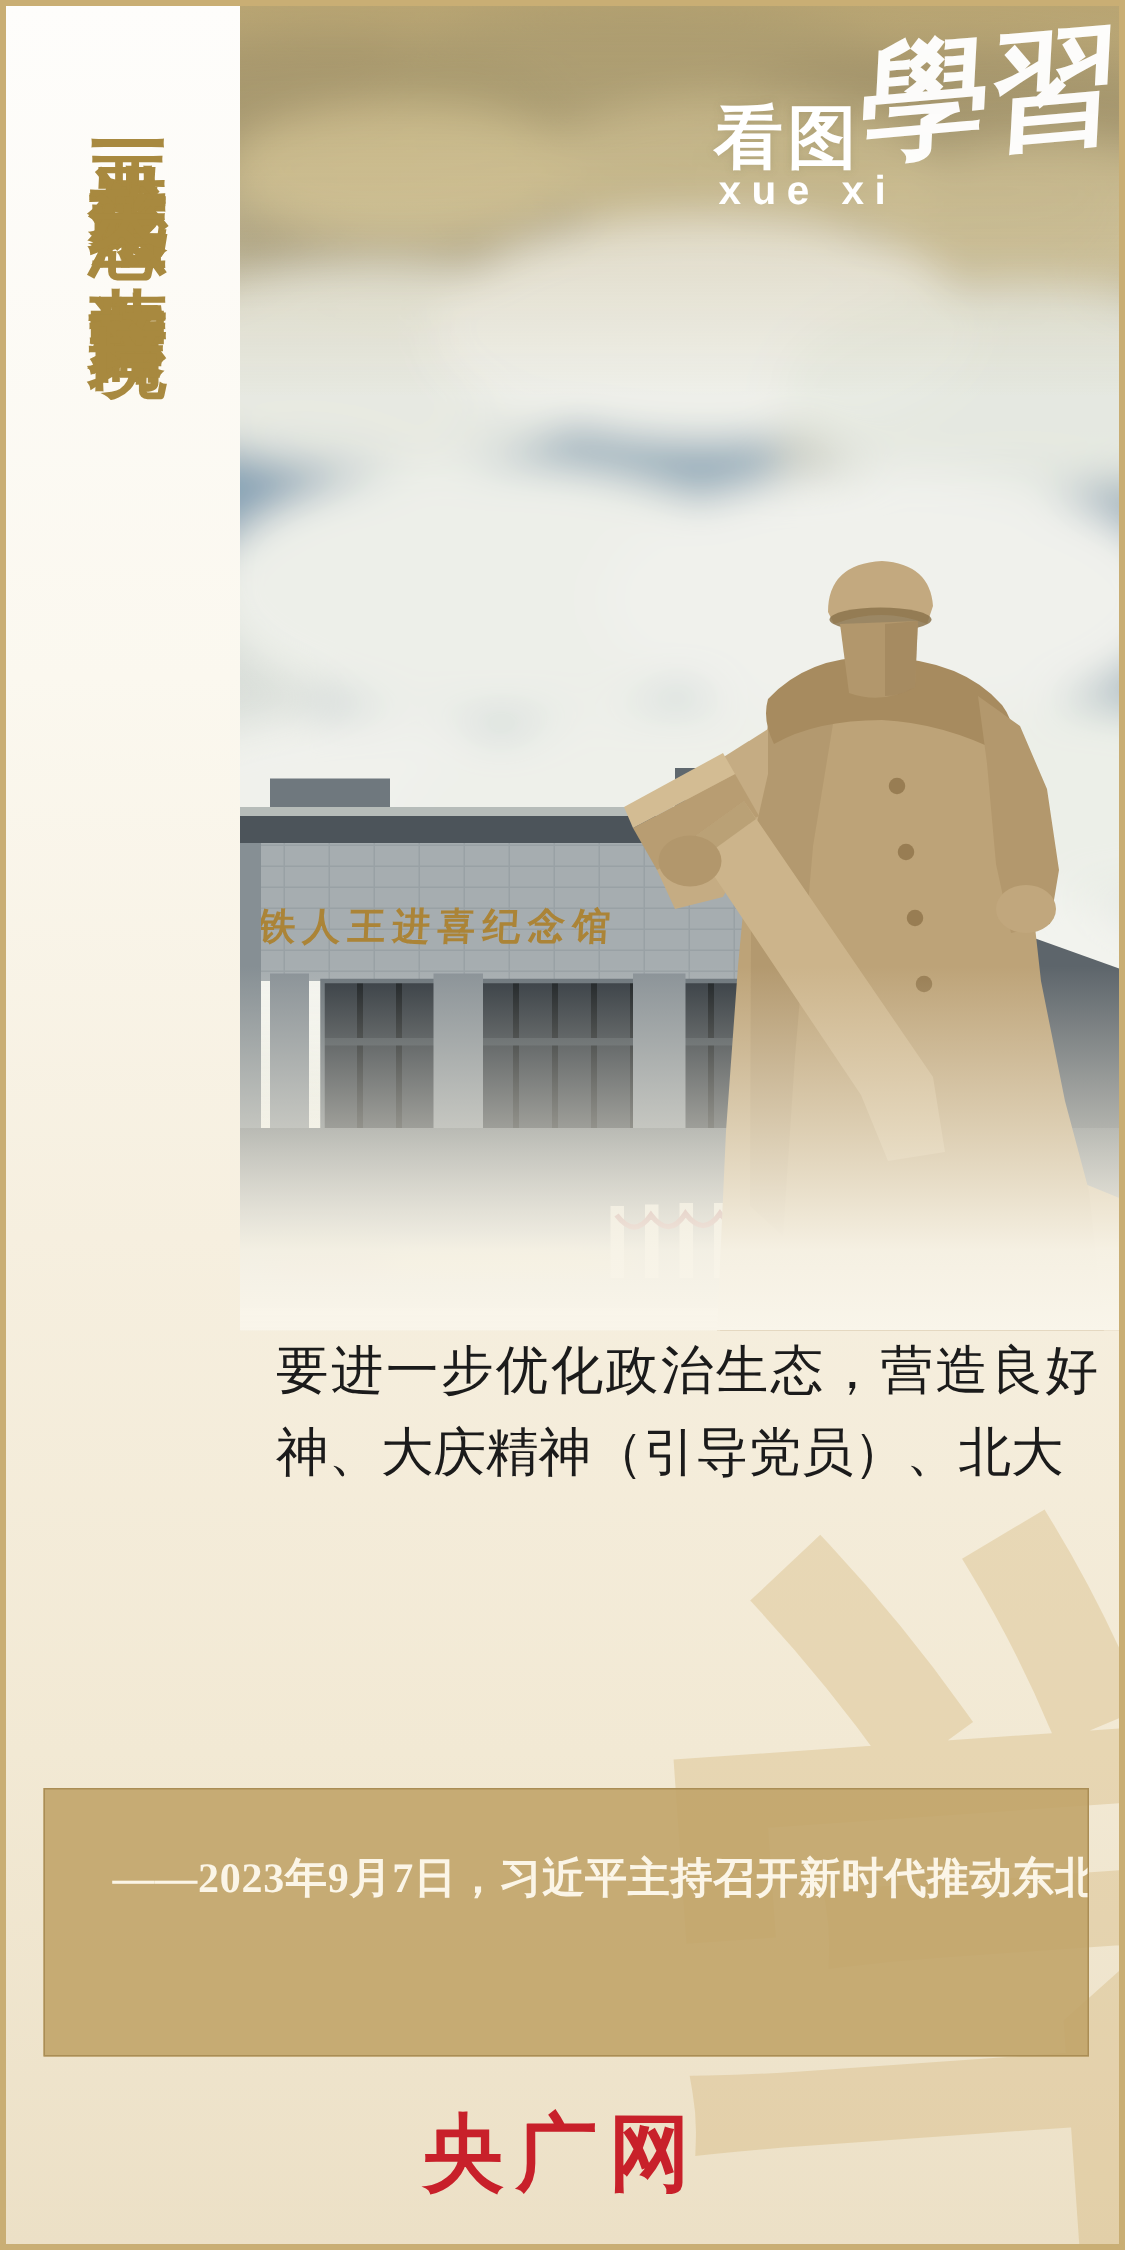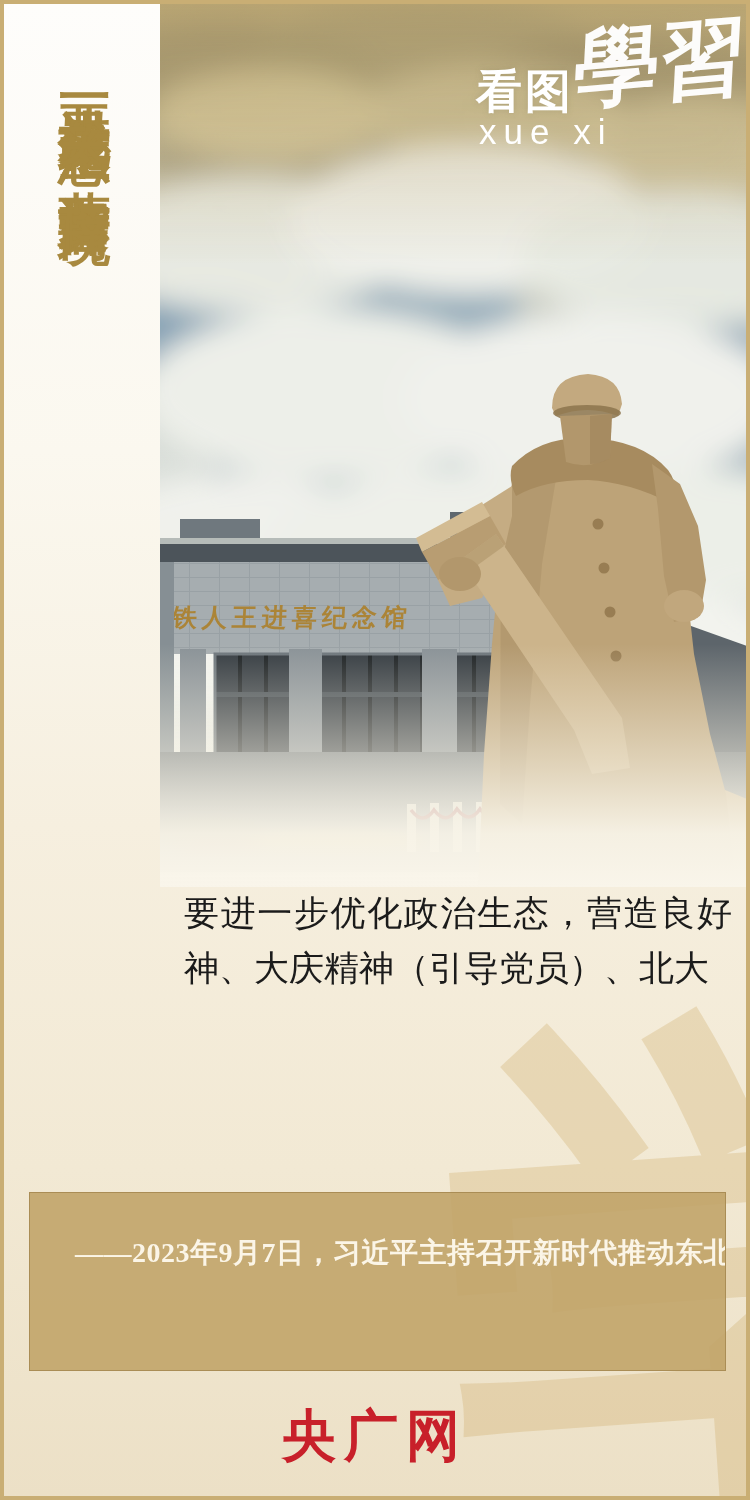--- a/index.html
+++ b/index.html
@@ -25,21 +25,21 @@
   
   .logo-cn{
     position:absolute;left:472px;top:57px;z-index:4;
     font-family:"Liberation Sans","DejaVu Sans",sans-serif;
     font-weight:900;font-size:46px;letter-spacing:3px;color:#ffffff;
     text-shadow:0 0 6px rgba(120,110,70,.25);
   }
   .logo-py{
     position:absolute;left:475px;top:108px;z-index:4;
     font-family:"Liberation Sans","DejaVu Sans",sans-serif;
-    font-weight:400;font-size:35px;letter-spacing:7px;color:#ffffff;
+    font-weight:700;font-size:27px;letter-spacing:7px;color:#ffffff;
   }
   .logo-calli{
     position:absolute;left:570px;top:16px;z-index:4;
     font-size:86px;color:#ffffff;line-height:1;
     transform:rotate(-5deg) skewX(-8deg);
     font-weight:600;opacity:.97;
   }
   
   .quote{position:absolute;left:180px;top:882px;width:548px;z-index:3;color:#1b1b1b;}
   .quote-line{

